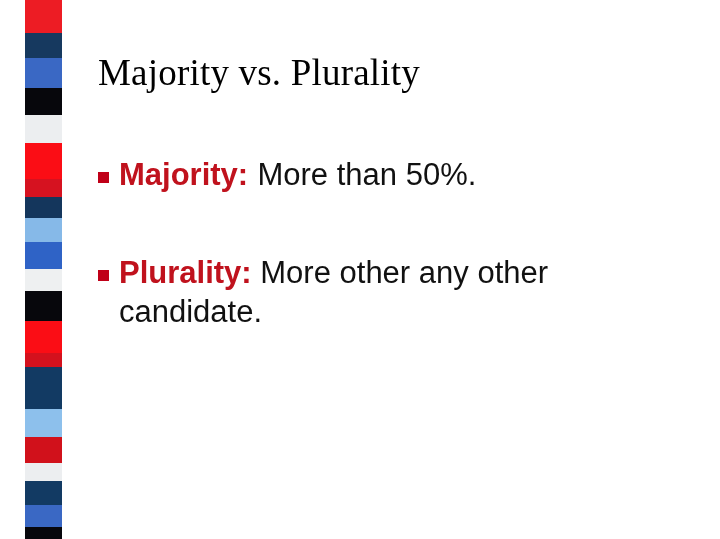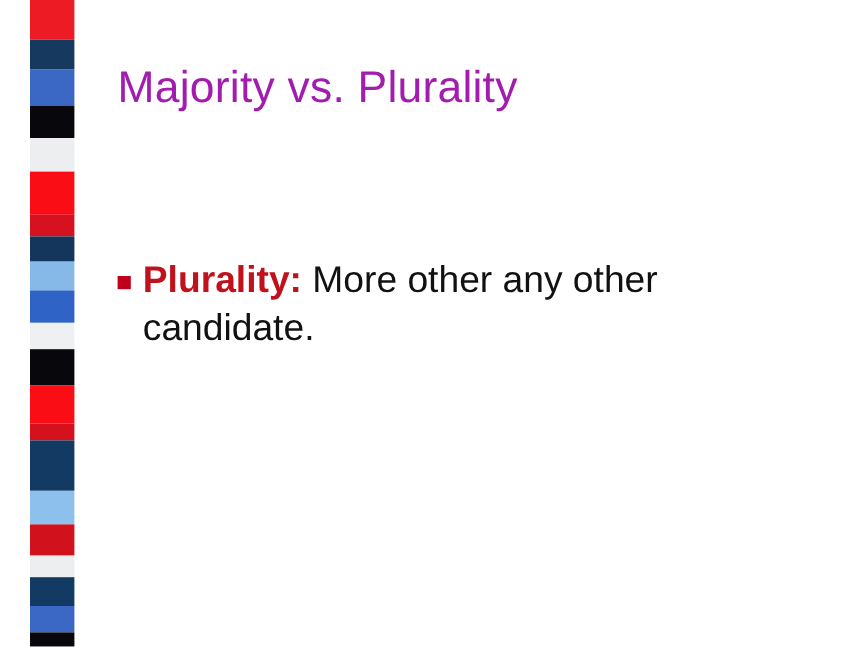--- a/index.html
+++ b/index.html
@@ -31,24 +31,24 @@
     position: absolute;
     left: 0;
     width: 100%;
   }
 
   
   .title {
     position: absolute;
     left: 98px;
     top: 52px;
-    font-family: Liberation Sans, sans-serif;
+    font-family: Liberation Serif, serif;
     font-size: 37px;
     line-height: 1.12;
-    color: #a21caf;
+    color: #000000;
     letter-spacing: 0.2px;
     white-space: nowrap;
   }
 
   
   .body {
     position: absolute;
     left: 98px;
     top: 155px;
     width: 600px;
@@ -114,20 +114,24 @@
       <div class="stripe" style="top: 463px; height: 18px; background: rgb(236, 238, 240);"></div>
       <div class="stripe" style="top: 481px; height: 24px; background: rgb(18, 58, 99);"></div>
       <div class="stripe" style="top: 505px; height: 22px; background: rgb(58, 104, 196);"></div>
       <div class="stripe" style="top: 527px; height: 12px; background: rgb(7, 7, 12);"></div>
     </div>
 
   <div class="title">Majority vs. Plurality</div>
 
   <div class="body">
 
+    <div class="bullet-row b1">
+      <span class="bullet-marker"></span>
+      <span class="bullet-text"><span class="lead lead-gap-wide">Majority:</span><span class="rest">More than 50%.</span></span>
+    </div>
 
     <div class="bullet-row b2">
       <span class="bullet-marker"></span>
       <span class="bullet-text"><span class="lead">Plurality:</span>&nbsp;<span class="rest">More other any other candidate.</span></span>
     </div>
 
   </div>
 
 </div>
 

